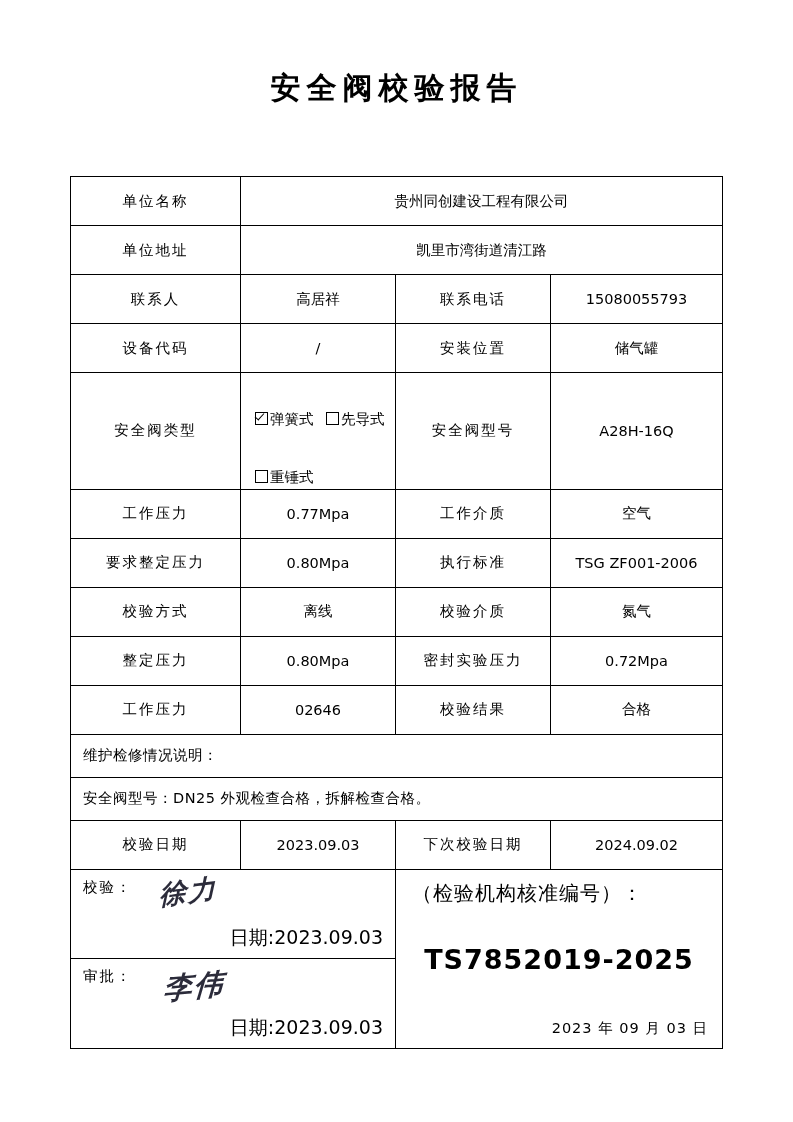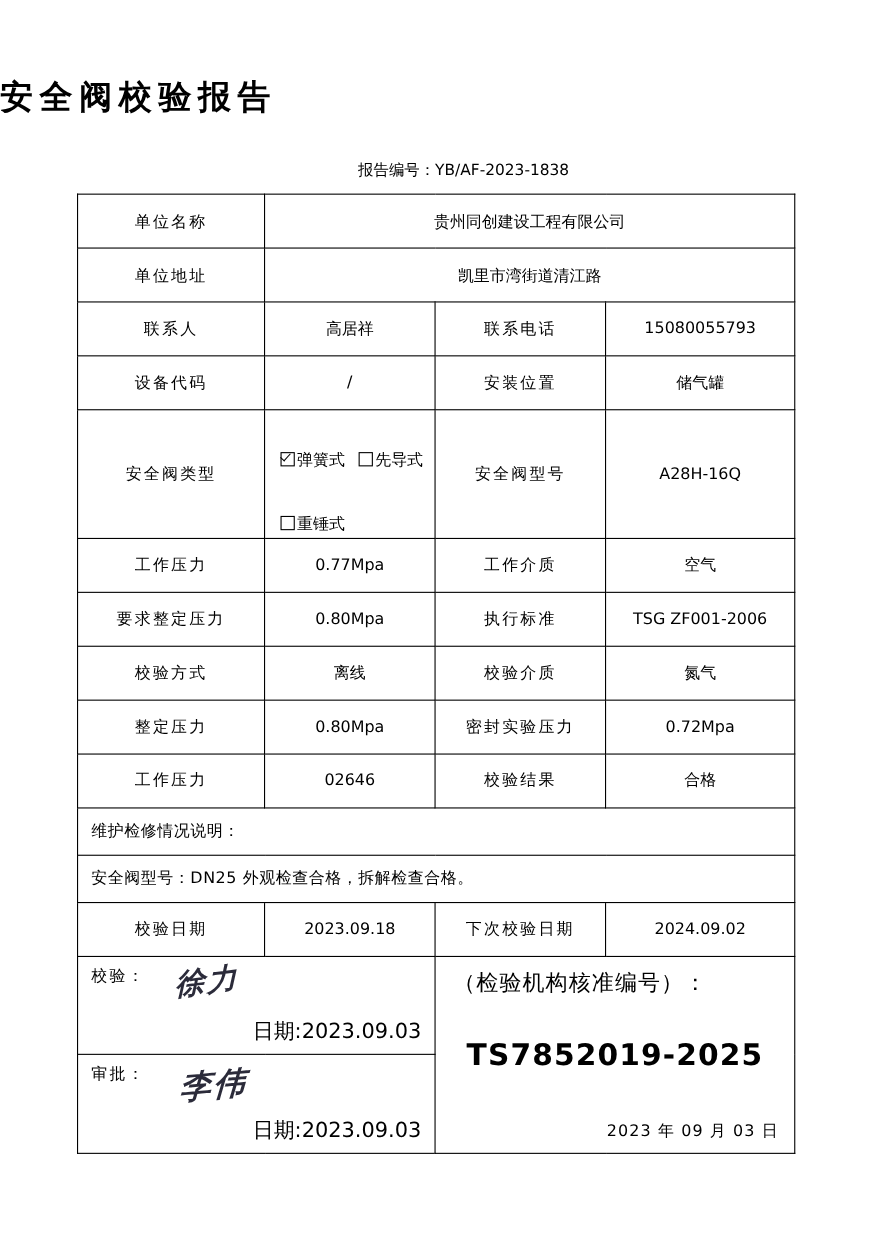--- a/index.html
+++ b/index.html
@@ -42,20 +42,21 @@
   .qr-grid i {
     display: block;
   }
   .qr-grid i.on { background: #000; }
 
   .title {
     position: absolute;
     top: 68px;
     left: 0;
     width: 793px;
+    text-align: center;
     font-size: 30px;
     font-weight: bold;
     letter-spacing: 6px;
     color: #000;
     font-family: "DejaVu Sans", sans-serif;
   }
   .report-no {
     position: absolute;
     top: 146px;
     left: 0;
@@ -808,21 +809,20 @@
         <i></i>
         <i class="on"></i>
         <i class="on"></i>
         <i></i>
         <i></i>
         <i></i>
       </div>
   </div>
 
   <div class="title">安全阀校验报告</div>
-  <div class="report-no">报告编号：YB/AF-2023-1838</div>
 
   <table class="main">
     <colgroup>
       <col style="width:170px">
       <col style="width:155px">
       <col style="width:155px">
       <col style="width:172px">
     </colgroup>
     <tbody>
       <tr>
@@ -890,21 +890,21 @@
         <td class="h48">合格</td>
       </tr>
       <tr>
         <td class="note-cell" colspan="4">维护检修情况说明：</td>
       </tr>
       <tr>
         <td class="note-cell" colspan="4">安全阀型号：DN25 外观检查合格，拆解检查合格。</td>
       </tr>
       <tr>
         <td class="h48 lbl">校验日期</td>
-        <td class="h48">2023.09.18</td>
+        <td class="h48">2023.09.03</td>
         <td class="h48 lbl">下次校验日期</td>
         <td class="h48">2024.09.02</td>
       </tr>
       <tr>
         <td class="sig-left" colspan="2">
           <span class="sig-label">校验：</span>
           <span class="handwrite hw1">徐力</span>
           <span class="sig-date">日期:2023.09.03</span>
         </td>
         <td class="approve-cell" colspan="2" rowspan="2">

